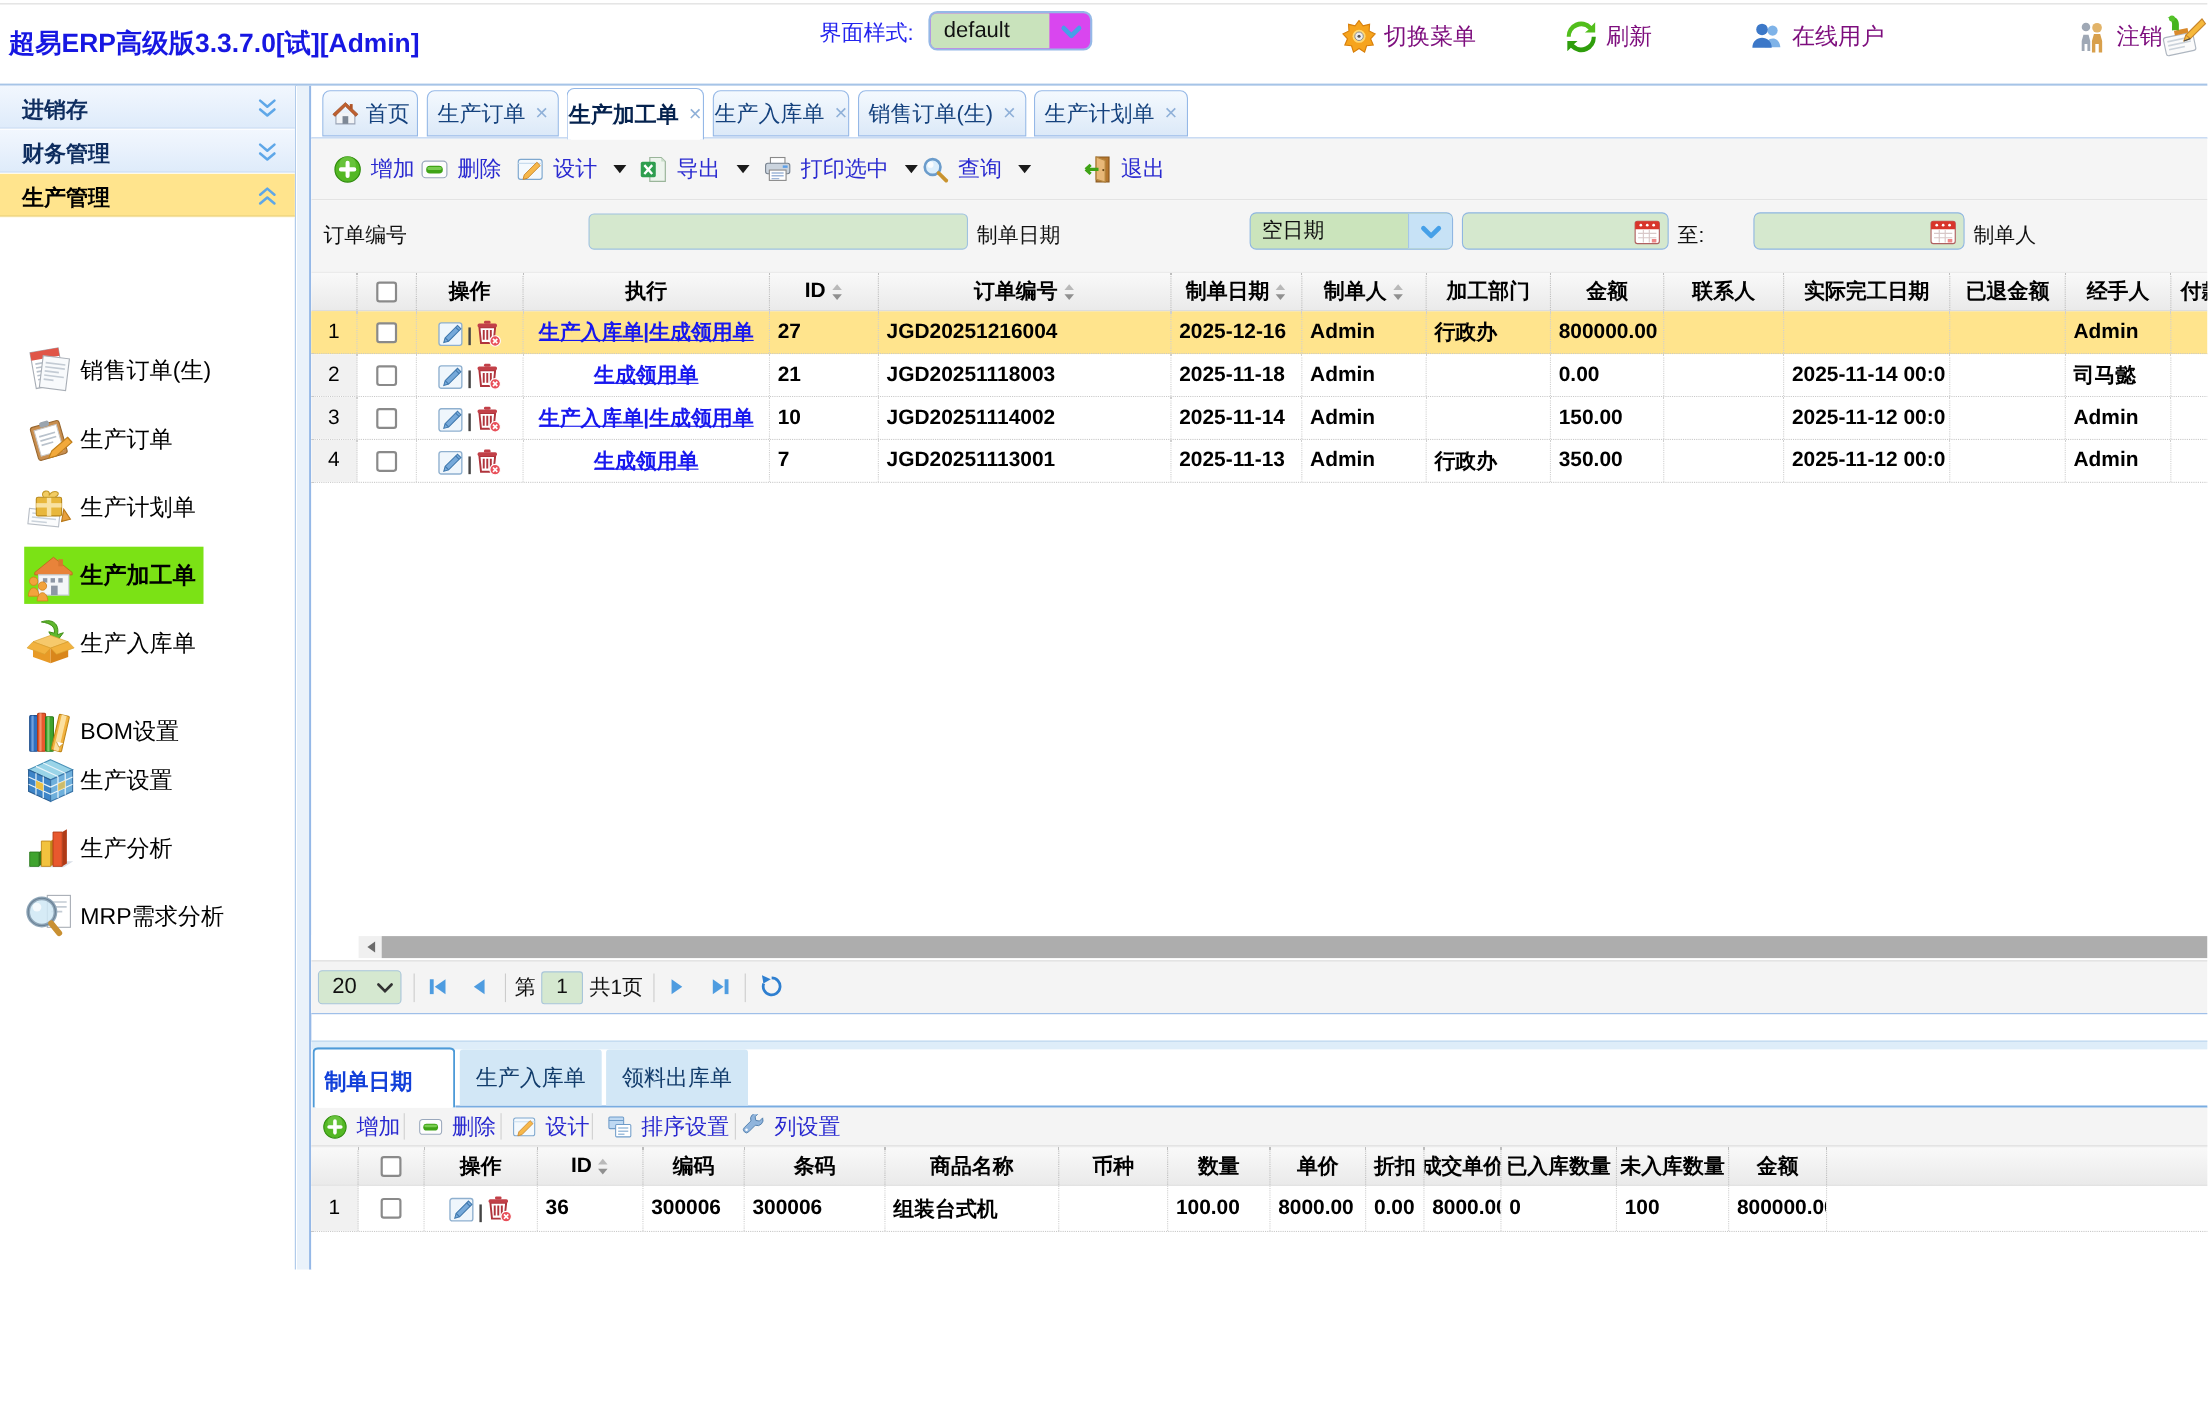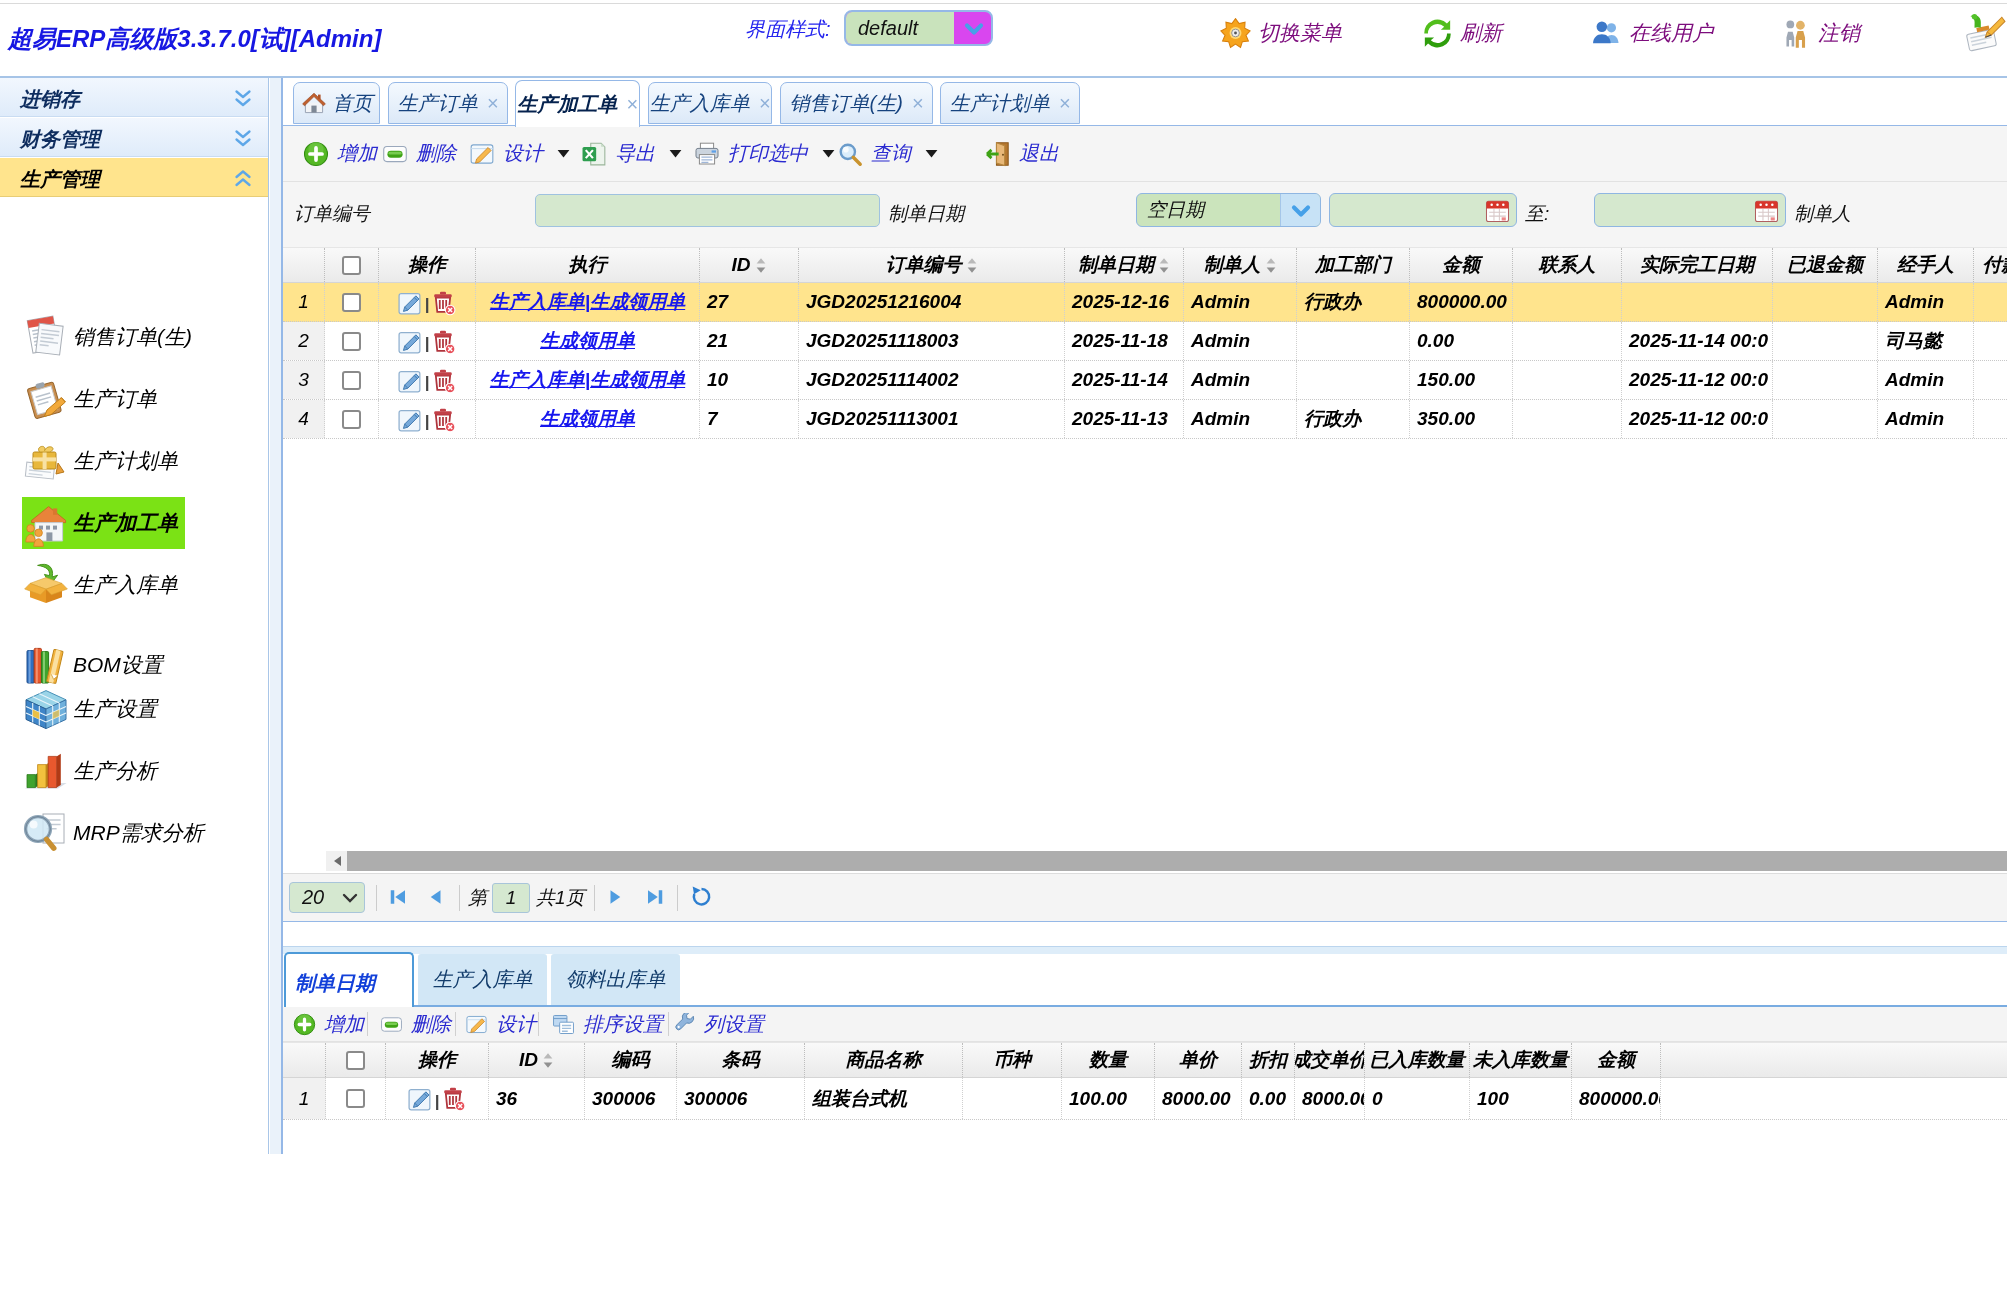--- a/index.html
+++ b/index.html
@@ -1,18 +1,18 @@
 <!DOCTYPE html>
 <html><head>
 <meta charset="utf-8">
 <style>
   * { margin:0; padding:0; box-sizing:border-box; }
   html,body { width:2007px; height:1293px; overflow:hidden; background:#fff;
     font-family:"Liberation Sans", sans-serif; }
-  #page { position:relative; width:2007px; height:1154px; background:#fff; overflow:hidden;font-style:italic; }
+  #page { position:relative; width:2007px; height:1154px; background:#fff; overflow:hidden; }
   svg { display:block; }
   .ico { display:inline-block; vertical-align:middle; }
 
   
   #header { position:absolute; left:0; top:0; width:2007px; height:78px; background:#fff; border-bottom:2px solid #A6C4E7; }
   #header .topline { position:absolute; left:0; top:3px; width:2007px; height:1px; background:#DADADA; }
   #app-title { position:absolute; left:8px; top:23px; font-size:24px; font-weight:bold; color:#1717E2; white-space:nowrap; }
   #style-label { position:absolute; left:745px; top:16px; font-size:20px; color:#2424EE; }
   #style-select { position:absolute; left:844px; top:10px; width:149px; height:36px; border:2px solid #95B8E7; border-radius:8px; background:#d946ef; overflow:hidden; cursor:pointer; }
   #style-select .val { position:absolute; left:0; top:0; width:108px; height:32px; background:#C9E3BC; font-size:20px; color:#111; padding-left:12px; line-height:32px; }
@@ -145,21 +145,21 @@
           <span class="ico">
             <svg width="31" height="31" viewBox="0 0 24 24">
               <circle cx="15.8" cy="7.6" r="3.6" fill="#7FB3E8"></circle>
               <path d="M10.4 19.4c.3-3.8 2.7-6.2 5.6-6.2s5 2.4 5.3 6.2z" fill="#7FB3E8"></path>
               <circle cx="8.4" cy="6.8" r="4.1" fill="#3C78C8"></circle>
               <path d="M1.6 19.6c0-4.4 3.1-7 6.8-7s6.8 2.6 6.8 7z" fill="#3C78C8"></path>
             </svg>
           </span>
           <span class="lbl">在线用户</span>
         </div>
-        <div class="hmenu" style="left: 1780px;">
+        <div class="hmenu" style="left: 1886px;">
           <span class="ico">
             <svg width="31" height="31" viewBox="0 0 24 24">
               <circle cx="8" cy="5" r="3" fill="#9FA8B5"></circle>
               <path d="M5 22v-7l1.2-4.4h3.6L11 15v7H9v-5H7v5z" fill="#9FA8B5"></path>
               <circle cx="15.8" cy="5.6" r="3.4" fill="#E2B368"></circle>
               <path d="M12.2 23v-8l1.4-5h4.4l1.4 5v8h-2.4v-6h-2.4v6z" fill="#D8A04C"></path>
             </svg>
           </span>
           <span class="lbl">注销</span>
         </div>

